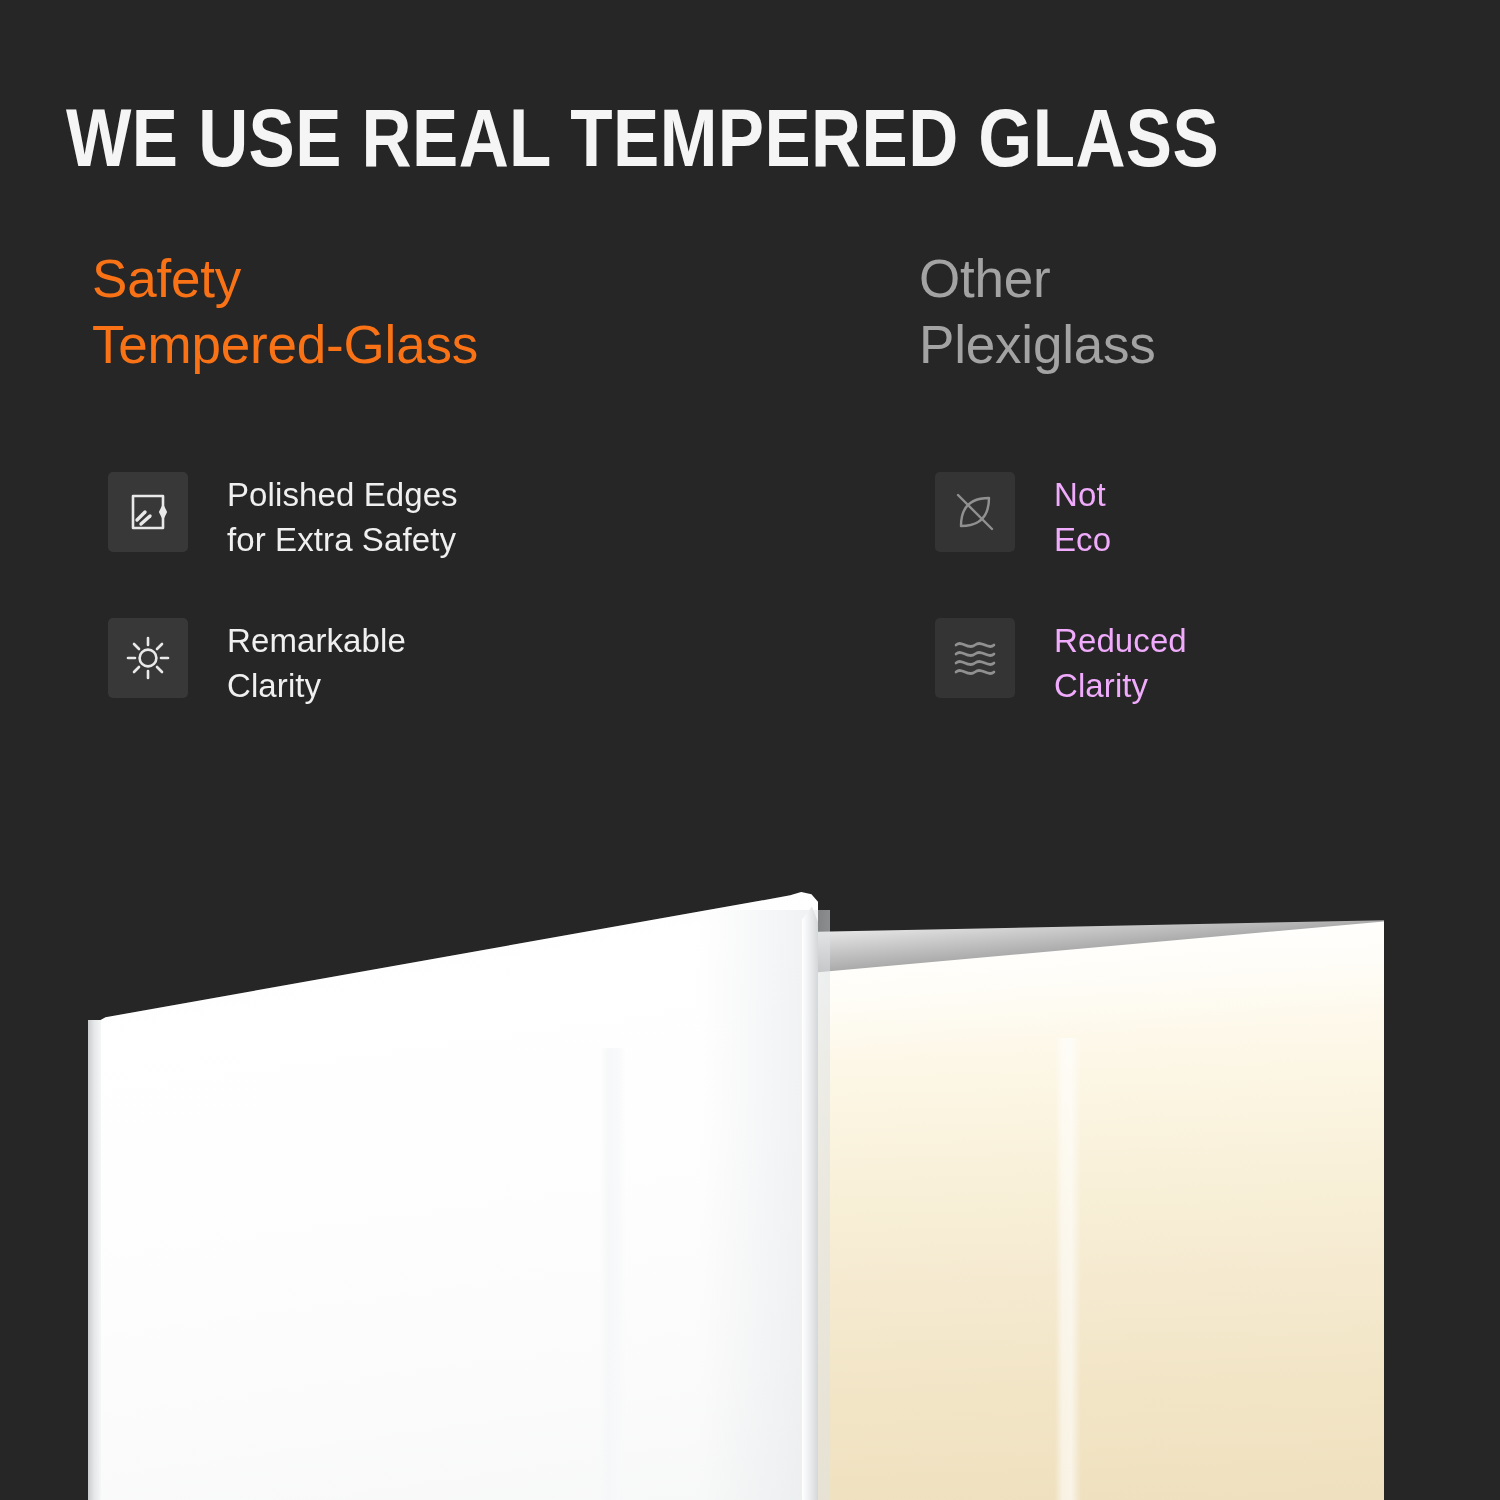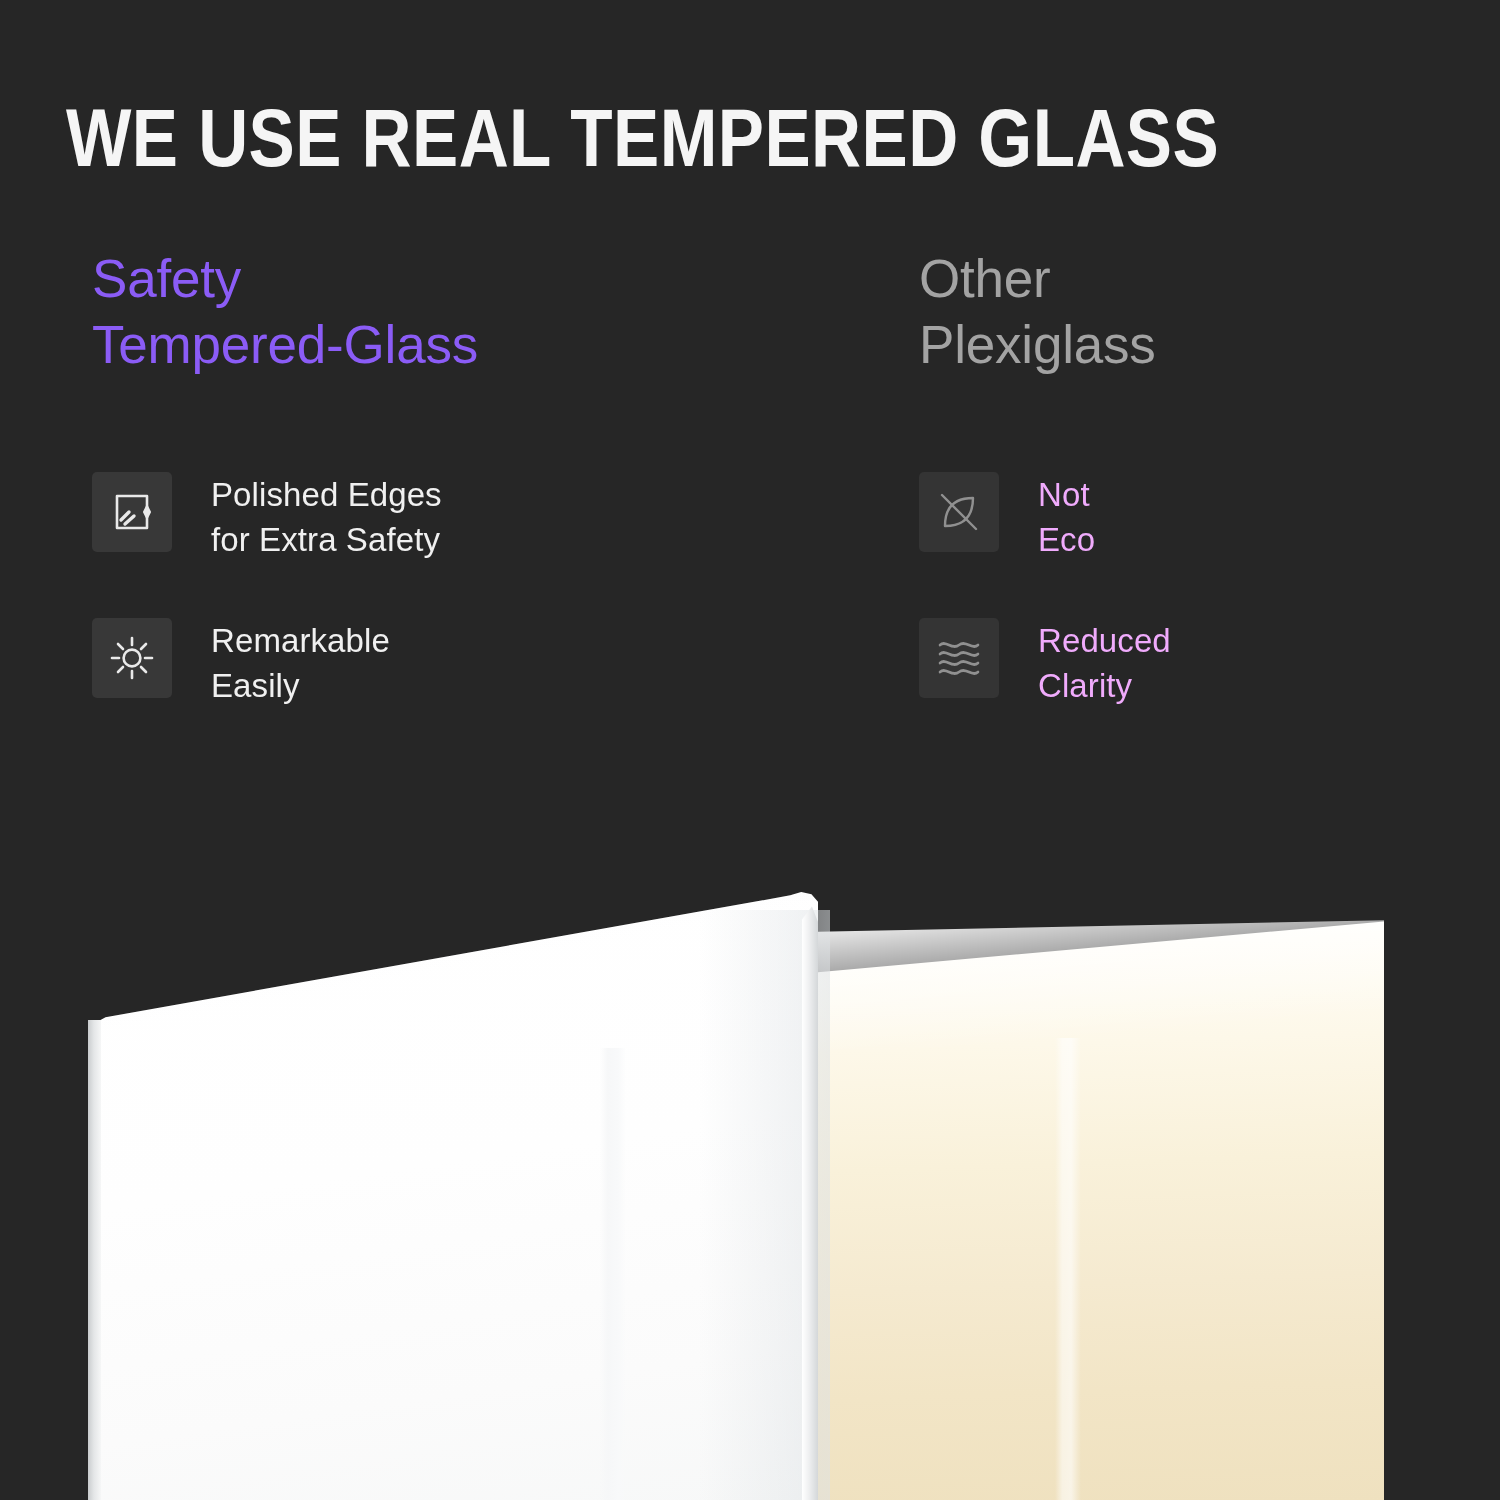--- a/index.html
+++ b/index.html
@@ -42,25 +42,25 @@
   .col-right { left: 919px; width: 560px; }
 
   .col-head {
     font-size: 53px;
     font-weight: 300;
     line-height: 1.24;
     letter-spacing: -0.2px;
     white-space: pre-line;
     margin: 0;
   }
-  .col-left  .col-head { color: #8b5cf6; }
+  .col-left  .col-head { color: #f97316; }
   .col-right .col-head { color: #a3a3a3; }
 
   
-  .features { position: absolute; left: 0; top: 224px; width: 100%; }
+  .features { position: absolute; left: 16px; top: 224px; width: 100%; }
   .feature {
     display: flex;
     align-items: flex-start;
     height: 146px;
   }
   .tile {
     flex: 0 0 auto;
     width: 80px;
     height: 80px;
     border-radius: 5px;
@@ -235,21 +235,21 @@
               <path d="M25 38 V45"></path>
             <path d="M5 25 H12"></path>
               <path d="M38 25 H45"></path>
             <path d="M11 11 L16 16"></path>
               <path d="M34 34 L39 39"></path>
             <path d="M39 11 L34 16"></path>
               <path d="M16 34 L11 39"></path>
           </svg>
         </span>
         <span class="ftext">Remarkable
-Easily</span>
+Clarity</span>
       </div>
 
 
     </div>
   </div>
 
   <div class="col col-right">
     <div class="col-head">Other
 Plexiglass</div>
 

